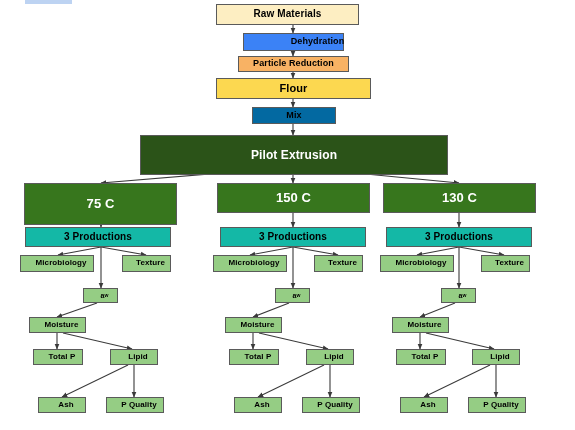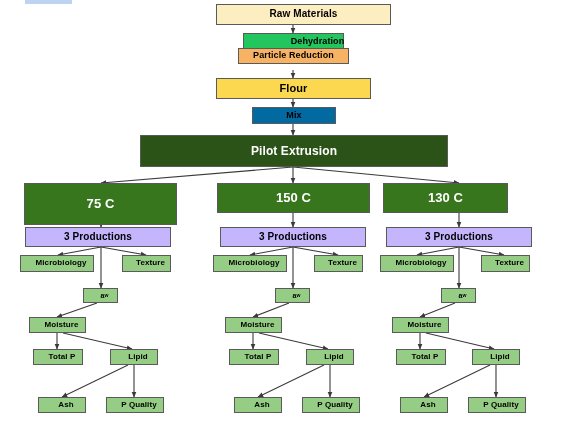--- a/index.html
+++ b/index.html
@@ -50,27 +50,27 @@
     text-align: center;
     color: #000000;
     font-weight: bold;
     line-height: 1.05;
     letter-spacing: 0.1px;
     white-space: nowrap;
   }
 
   
   .c-cream      { background: #fdeec2; }
-  .c-peach      { background: #22c55e; padding-left: 48px; }
+  .c-peach      { background: #3b82f6; padding-left: 48px; }
   .c-orange     { background: #f8b264; }
   .c-yellow     { background: #fcd850; }
   .c-teal       { background: #0369a1; }
   .c-darkgreen  { background: #2b5318; color: #ffffff; }
   .c-midgreen   { background: #37761d; color: #ffffff; }
-  .c-lightgreen { background: #c4b5fd; color: #000000; text-align: center; }
+  .c-lightgreen { background: #14b8a6; color: #000000; text-align: center; }
   .c-palegreen  { background: #95cd84; color: #000000; padding-left: 8px; }
 
   .f7  { font-size: 7px; }
   .f8  { font-size: 8px; }
   .f9  { font-size: 9px; }
   .f10 { font-size: 10px; }
   .f11 { font-size: 11px; text-align: center; }
   .f12 { font-size: 12px; }
   .f13 { font-size: 13px; }
 
@@ -132,37 +132,37 @@
       <line x1="459" y1="247" x2="504" y2="255"></line>
       <line x1="459" y1="247" x2="459" y2="288"></line>
       <line x1="455" y1="303" x2="420" y2="317"></line>
       <line x1="420" y1="333" x2="420" y2="349"></line>
       <line x1="426" y1="333" x2="494" y2="349"></line>
       <line x1="490" y1="365" x2="424" y2="397"></line>
       <line x1="496" y1="365" x2="496" y2="397"></line>
     </g>
   </svg>
 
-  <div class="node c-cream f10" style="left:216px; top:4px; width:175px; height:21px;">Raw Materials</div>
+  <div class="node c-cream f10" style="left:216px; top:4px; width:143px; height:21px;">Raw Materials</div>
 
   <div class="node c-peach f9" style="left:243px; top:33px; width:101px; height:18px;">Dehydration</div>
 
-  <div class="node c-orange f9" style="left:238px; top:48px; width:111px; height:16px;text-align:right;">Particle Reduction</div>
+  <div class="node c-orange f9" style="left:238px; top:56px; width:111px; height:16px;text-align:right;">Particle Reduction</div>
 
   <div class="node c-yellow f11" style="left:216px; top:78px; width:155px; height:21px;">Flour</div>
 
   <div class="node c-teal f9" style="left:252px; top:107px; width:84px; height:17px;">Mix</div>
 
-  <div class="node c-darkgreen f12" style="left:140px; top:135px; width:308px; height:32px;">Pilot Extrusion</div>
+  <div class="node c-darkgreen f12" style="left:140px; top:135px; width:308px; height:40px;">Pilot Extrusion</div>
 
   <div class="node c-midgreen f13" style="left:24px; top:183px; width:153px; height:42px;">75 C</div>
 
   <div class="node c-midgreen f13" style="left:217px; top:183px; width:153px; height:30px;">150 C</div>
 
-  <div class="node c-midgreen f13" style="left:383px; top:183px; width:125px; height:30px;text-align:center;">130 C</div>
+  <div class="node c-midgreen f13" style="left:383px; top:183px; width:153px; height:30px;text-align:center;">130 C</div>
 
   <div class="node c-lightgreen f10" style="left:25px; top:227px; width:146px; height:20px;">3 Productions</div>
 
   <div class="node c-palegreen f8" style="left:20px; top:255px; width:74px; height:17px;">Microbiology</div>
 
   <div class="node c-palegreen f8" style="left:122px; top:255px; width:49px; height:17px;">Texture</div>
 
   <div class="node c-palegreen f7" style="left:83px; top:288px; width:35px; height:15px;">
     <span>a</span>
       <span class="sub">w</span>

